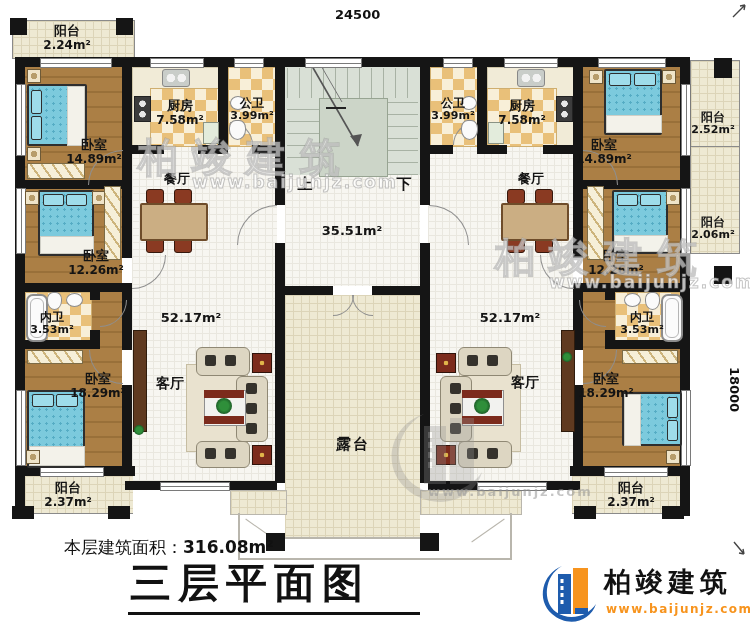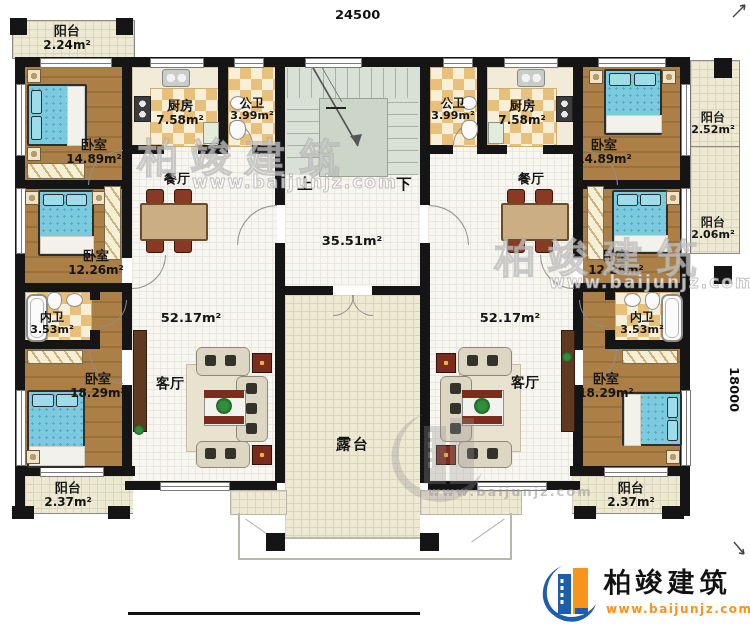--- a/index.html
+++ b/index.html
@@ -343,21 +343,21 @@
   <div class="lbl" style="left:191px;top:318px">
     <span class="ar" style="font-size:13px">52.17m²</span>
   </div>
   <div class="lbl" style="left:170px;top:384px">
     <span class="nm" style="font-size:14px">客厅</span>
   </div>
   <div class="lbl" style="left:68px;top:495px">
     <span class="nm">阳台</span>
     <span class="ar">2.37m²</span>
   </div>
-  <div class="lbl" style="left:352px;top:241px">
+  <div class="lbl" style="left:352px;top:231px">
     <span class="ar" style="font-size:13px">35.51m²</span>
   </div>
   <div class="lbl" style="left:353px;top:444px">
     <span class="nm" style="font-size:15px;letter-spacing:2px">露台</span>
   </div>
   <div class="lbl" style="left:305px;top:184px">
     <span class="nm" style="font-size:15px">上</span>
   </div>
   <div class="lbl" style="left:404px;top:184px">
     <span class="nm" style="font-size:15px">下</span>
@@ -426,20 +426,24 @@
   </svg>
   <div class="wm-url" style="left:428px;top:484px;font-size:13px;color:rgba(150,150,150,.55);-webkit-text-stroke:0">www.baijunjz.com</div>
 
   <svg class="abs" style="left:730px;top:3px" width="18" height="20">
     <path d="M15 2 L3 14 M15 2 L10 3 M15 2 L14 7" stroke="#444" stroke-width="1.4" fill="none"></path>
   </svg>
   <svg class="abs" style="left:732px;top:540px" width="16" height="18">
     <path d="M2 2 L12 14 M12 14 L7 13 M12 14 L11 9" stroke="#444" stroke-width="1.4" fill="none"></path>
   </svg>
 
+  <div class="footer-txt" style="left:64px;top:536px;font-size:17px;font-weight:500">
+    <span>本层建筑面积：</span><span style="font-weight:bold">316.08m²</span>
+  </div>
+  <div class="footer-txt" style="left:130px;top:556px;font-size:41px;font-weight:600;letter-spacing:7px">三层平面图</div>
   <div class="underline" style="left:128px;top:612px;width:292px;height:3px"></div>
 
   <div class="abs" style="left:536px;top:560px;width:205px;height:70px">
     <svg class="abs" style="left:0;top:2px" width="64" height="66" viewBox="0 0 64 66">
       <path d="M26 4 C 6 12, 0 38, 16 52 C 32 66, 54 60, 60 42 C 52 54, 34 60, 20 50 C 6 40, 8 14, 26 4 Z" fill="#1e5cad"></path>
       <rect x="22" y="12" width="13" height="40" fill="#1e5cad"></rect>
       <rect x="24.5" y="17" width="3" height="4" fill="#fff"></rect>
         <rect x="24.5" y="24" width="3" height="4" fill="#fff"></rect>
       <rect x="24.5" y="31" width="3" height="4" fill="#fff"></rect>
         <rect x="24.5" y="38" width="3" height="4" fill="#fff"></rect>

